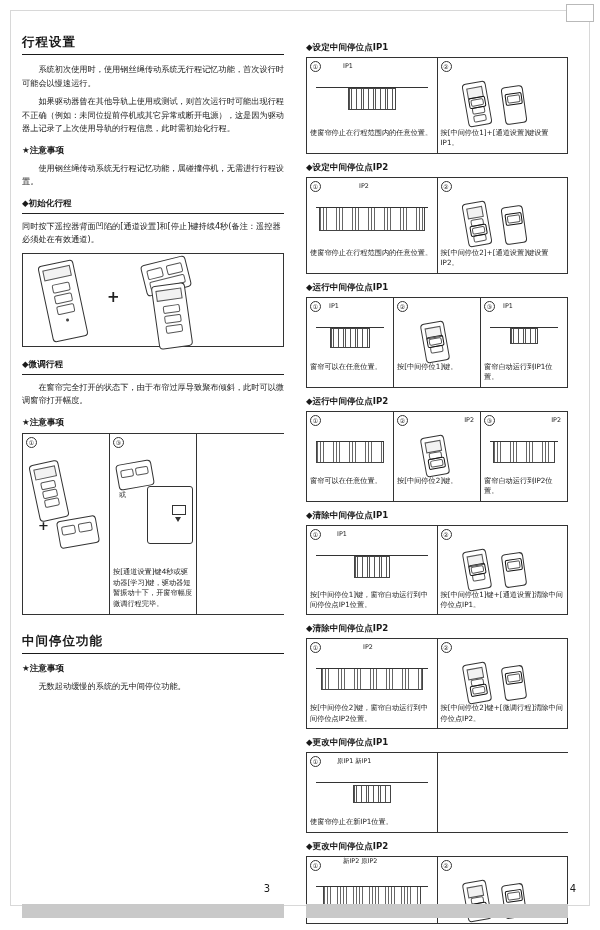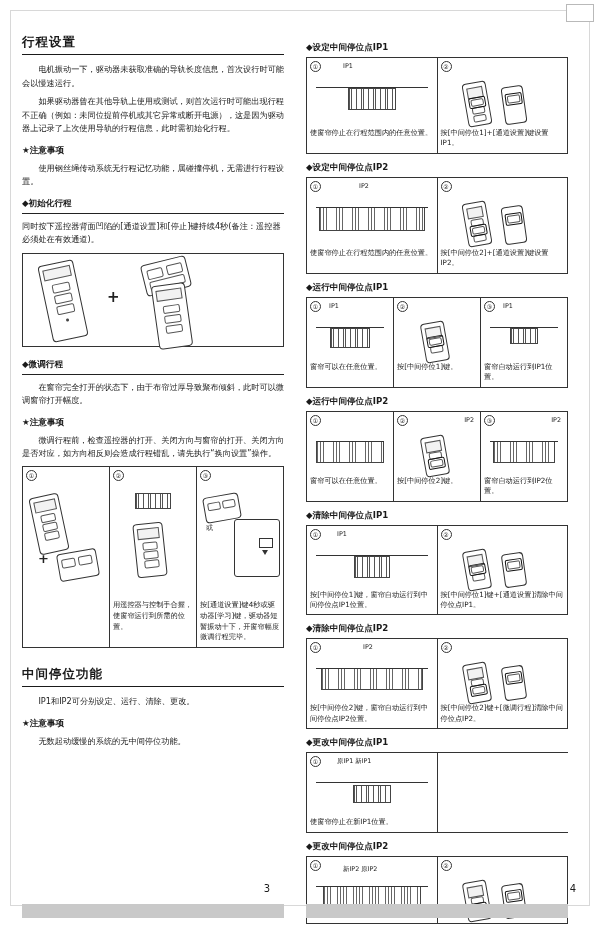--- a/index.html
+++ b/index.html
@@ -99,21 +99,21 @@
 <body>
 
 <div class="page">
   <div class="frame"></div>
   <div class="corner-tab"></div>
 
   <div class="col col-left">
 
     <div class="sec-title">行程设置</div>
 
-    <div class="para">电机振动一下，驱动器未获取准确的导轨长度信息，首次设行时可能会以慢速运行。</div>
+    <div class="para">系统初次使用时，使用钢丝绳传动系统无行程记忆功能，首次设行时可能会以慢速运行。</div>
     <div class="para">如果驱动器曾在其他导轨上使用或测试，则首次运行时可能出现行程不正确（例如：未同位提前停机或其它异常或断开电源），这是因为驱动器上记录了上次使用导轨的行程信息，此时需初始化行程。</div>
 
     <div class="sub-head">★注意事项</div>
     <div class="para">使用钢丝绳传动系统无行程记忆功能，属碰撞停机，无需进行行程设置。</div>
 
     <div class="sub-head">◆初始化行程</div>
     <div class="rule"></div>
     <div class="para noind">同时按下遥控器背面凹陷的[通道设置]和[停止]键持续4秒(备注：遥控器必须处在有效通道)。</div>
 
     <div class="bigart">
@@ -135,71 +135,56 @@
         <div class="btn" style="left:8px;top:20px;width:15px;height:6px;"></div>
         <div class="btn" style="left:8px;top:30px;width:15px;height:6px;"></div>
         <div class="btn" style="left:8px;top:40px;width:15px;height:6px;"></div>
       </div>
     </div>
 
     <div class="sub-head" style="margin-top:12px;">◆微调行程</div>
     <div class="rule"></div>
     <div class="para">在窗帘完全打开的状态下，由于布帘过厚导致聚布倾斜，此时可以微调窗帘打开幅度。</div>
     <div class="sub-head">★注意事项</div>
-    <div class="para">微调行程前，检查遥控器的打开、关闭方向与窗帘的打开、关闭方向是否对应，如方向相反则会造成行程错乱，请先执行“换向设置”操作。</div>
 
     <div class="lgrid g3">
       <div class="cell" style="width:33.34%;">
         <span class="num">①</span>
         <div class="art" style="height:108px;">
           <div class="remote" style="left:8px;top:6px;width:28px;height:56px;transform:rotate(-12deg);">
             <div class="scr"></div>
             <div class="btn" style="left:7px;top:18px;width:13px;height:6px;"></div>
             <div class="btn" style="left:7px;top:27px;width:13px;height:6px;"></div>
             <div class="btn" style="left:7px;top:36px;width:13px;height:6px;"></div>
           </div>
           <div class="plus" style="left:12px;top:62px;font-size:13px;">+</div>
           <div class="remote" style="left:32px;top:62px;width:38px;height:26px;transform:rotate(-10deg);">
             <div class="btn" style="left:3px;top:5px;width:12px;height:7px;"></div>
             <div class="btn" style="left:20px;top:5px;width:12px;height:7px;"></div>
           </div>
         </div>
-      </div>
-      <div class="cell" style="width:33.34%;">
-        <span class="num">②</span>
-        <div class="art" style="height:108px;">
-          <div class="blind" style="top:4px;width:34px;height:14px;"></div>
-          <div class="remote" style="left:22px;top:34px;width:28px;height:52px;transform:rotate(-6deg);">
-            <div class="scr"></div>
-            <div class="btn" style="left:7px;top:18px;width:13px;height:6px;"></div>
-            <div class="btn" style="left:7px;top:27px;width:13px;height:6px;"></div>
-            <div class="btn" style="left:7px;top:36px;width:13px;height:6px;"></div>
-          </div>
-        </div>
-        <div class="lcap">用遥控器与控制手合握，使窗帘运行到所需的位置。</div>
       </div>
       <div class="cell" style="width:33.34%;">
         <span class="num">③</span>
         <div class="art" style="height:108px;">
           <div class="remote" style="left:4px;top:6px;width:34px;height:24px;transform:rotate(-10deg);">
             <div class="btn" style="left:3px;top:5px;width:11px;height:6px;"></div>
             <div class="btn" style="left:18px;top:5px;width:11px;height:6px;"></div>
           </div>
           <div style="position:absolute;left:6px;top:34px;font-size:7px;">或</div>
           <div style="position:absolute;left:34px;top:30px;width:44px;height:56px;border:1px solid #333;border-radius:3px;">
             <div style="position:absolute;left:24px;top:18px;width:12px;height:8px;border:1px solid #333;"></div>
             <div class="arrowdn" style="left:27px;top:30px;"></div>
           </div>
         </div>
         <div class="lcap">按[通道设置]键4秒或驱动器[学习]键，驱动器短暂振动十下，开窗帘幅度微调行程完毕。</div>
       </div>
     </div>
 
     <div class="sec-title" style="margin-top:18px;">中间停位功能</div>
-    <div class="para">IP1和IP2可分别设定、运行、清除、更改。</div>
     <div class="sub-head">★注意事项</div>
     <div class="para">无数起动缓慢的系统的无中间停位功能。</div>
   </div>
 
   <div class="col col-right">
 
     <div class="stepbar">◆设定中间停位点IP1</div>
     <div class="grid g2">
       <div class="cell">
         <span class="num">①</span>
@@ -395,21 +380,21 @@
           <div class="blind" style="width:36px;height:16px;top:10px;"></div>
         </div>
         <div class="cap">使窗帘停止在新IP1位置。</div>
       </div>
     </div>
 
     <div class="stepbar">◆更改中间停位点IP2</div>
     <div class="grid g2">
       <div class="cell">
         <span class="num">①</span>
-        <span class="lbl" style="left:36px;top:8px;">新IP2     原IP2</span>
+        <span class="lbl" style="left:36px;top:0;">新IP2     原IP2</span>
         <div class="art small">
           <div class="railline"></div>
           <div class="wave" style="width:96px;height:18px;"></div>
         </div>
         
       </div>
       <div class="cell">
         <span class="num">②</span>
         <div class="art small">
           <div class="remote" style="left:24px;top:2px;width:22px;height:38px;transform:rotate(-10deg);">

